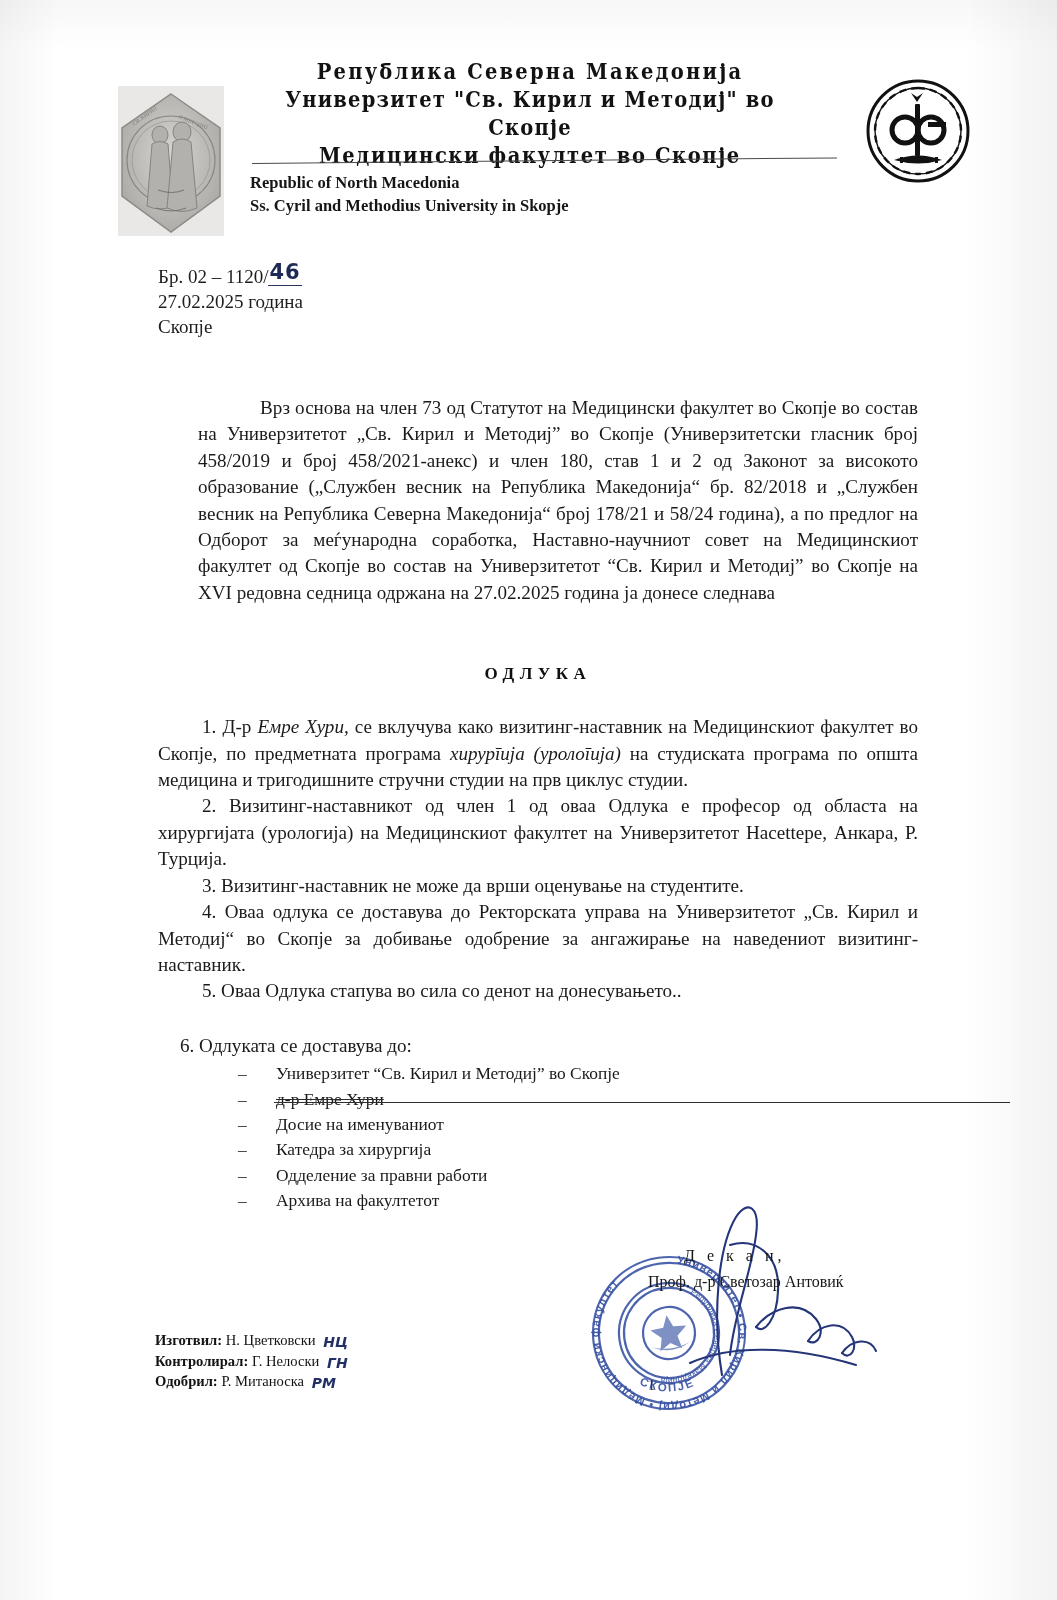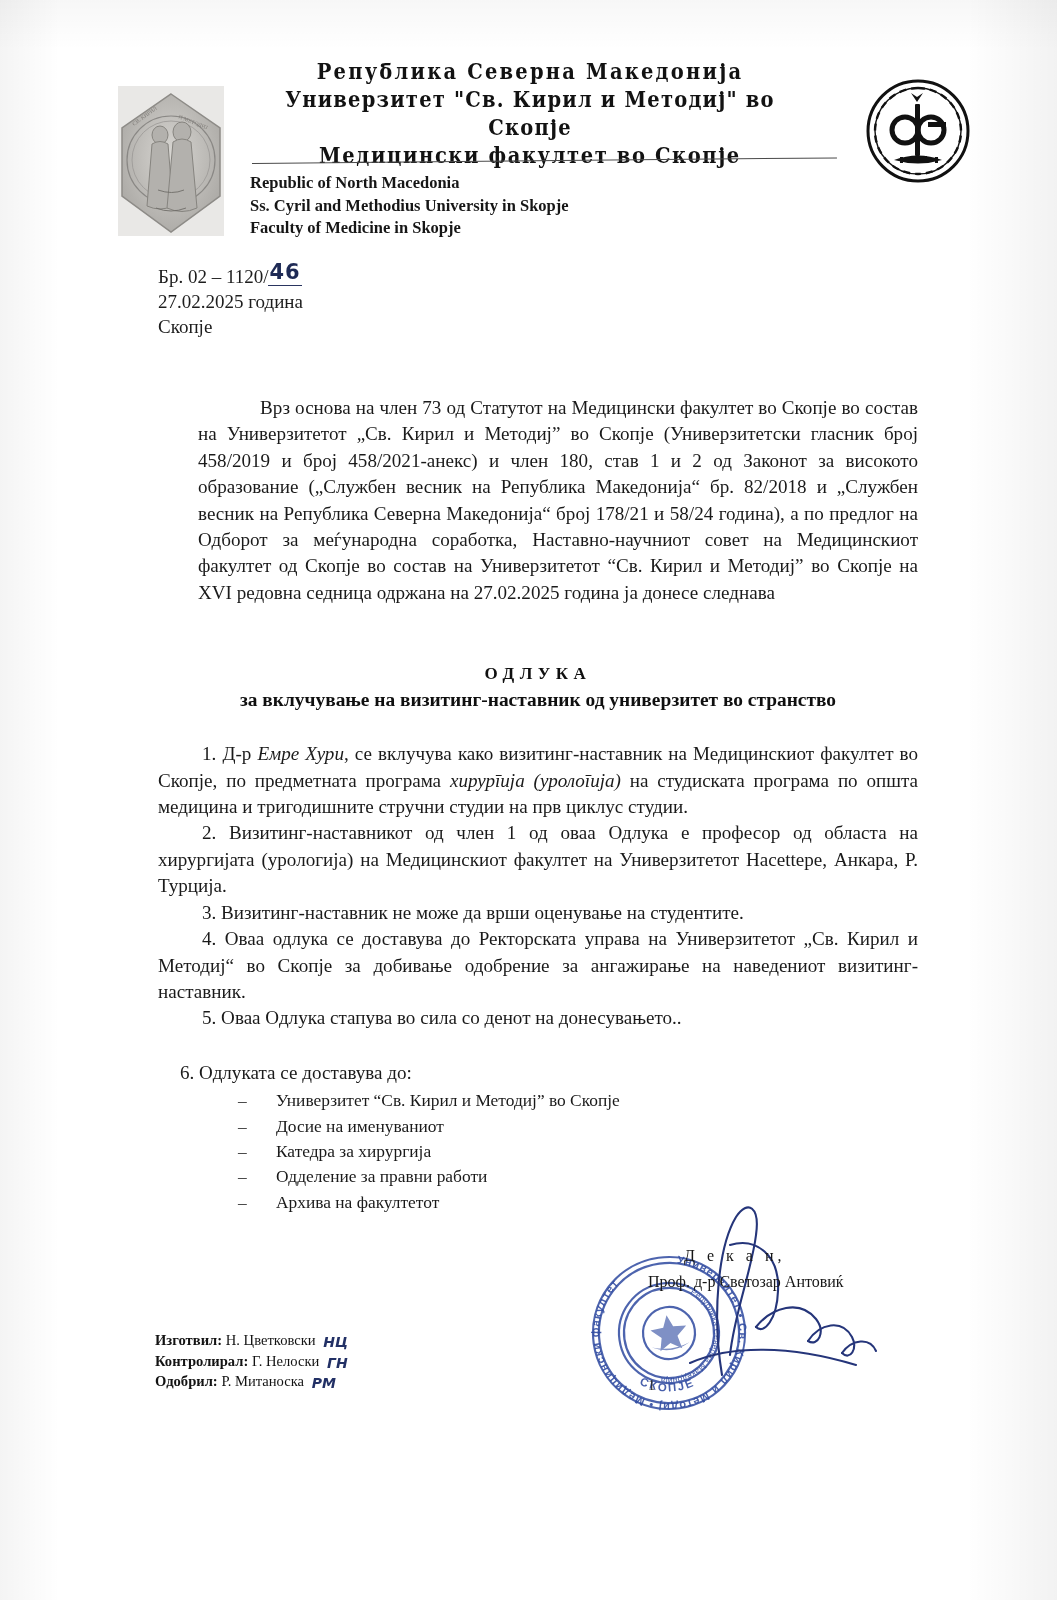--- a/index.html
+++ b/index.html
@@ -280,21 +280,20 @@
       <div class="l1">Република  Северна  Македонија</div>
       <div class="l2">Универзитет "Св. Кирил и Методиј" во Скопје</div>
       <div class="l3">Медицински факултет во Скопје</div>
     </div>
 
     <div class="head-rule"></div>
 
     <div class="head-en">
       <div>Republic of North Macedonia</div>
       <div>Ss. Cyril and Methodius University in Skopje</div>
-      <div>Faculty of Medicine in Skopje</div>
     </div>
 
     <div class="emblem-right">
       <svg viewBox="0 0 112 106" xmlns="http://www.w3.org/2000/svg">
         <circle cx="56" cy="53" r="50" fill="none" stroke="#111" stroke-width="3"></circle>
         <circle cx="56" cy="53" r="43" fill="none" stroke="#111" stroke-width="1.4"></circle>
 
         <g stroke="#111" stroke-width="2.4" fill="none">
           <path d="M56 10 A43 43 0 0 0 56 96" stroke-dasharray="7 5"></path>
           <path d="M56 10 A43 43 0 0 1 56 96" stroke-dasharray="7 5"></path>
@@ -324,37 +323,37 @@
     <div class="refline">27.02.2025 година</div>
     <div class="refline">Скопје</div>
   </div>
 
   <div class="body-area">
 
     <p class="just preamble">Врз основа на член 73 од Статутот на Медицински факултет во Скопје во состав на Универзитетот „Св. Кирил и Методиј” во Скопје (Универзитетски гласник број 458/2019 и број 458/2021-анекс) и член 180, став 1 и 2 од Законот за високото образование („Службен весник на Република Македонија“ бр. 82/2018 и „Службен весник на Република Северна Македонија“ број 178/21 и 58/24 година), а по предлог на Одборот за меѓународна соработка, Наставно-научниот совет на Медицинскиот факултет од Скопје во состав на Универзитетот “Св. Кирил и Методиј” во Скопје на XVI редовна седница одржана на 27.02.2025 година ја донесе следнава</p>
 
     <div class="title-wrap">
       <div class="title-main">ОДЛУКА</div>
-      <div class="title-sub">за вклучување на визитинг-наставник од универзитет во странство</div>
     </div>
 
     <p class="just art first"><span>1. Д-р </span><i>Емре Хури</i><span>, се вклучува како визитинг-наставник на Медицинскиот факултет во Скопје, по предметната програма </span><i>хирургија (урологија)</i><span> на студиската програма по општа медицина и тригодишните стручни студии на прв циклус студии.</span></p>
 
     <p class="just art">2. Визитинг-наставникот од член 1 од оваа Одлука е професор од областа на хирургијата (урологија) на Медицинскиот факултет на Универзитетот Hacettepe, Анкара, Р. Турција.</p>
 
     <p class="just art">3. Визитинг-наставник не може да врши оценување на студентите.</p>
 
     <p class="just art">4. Оваа одлука се доставува до Ректорската управа на Универзитетот „Св. Кирил и Методиј“ во Скопје за добивање одобрение за ангажирање на наведениот визитинг-наставник.</p>
 
     <p class="just art">5. Оваа Одлука стапува во сила со денот на донесувањето..</p>
 
     <div class="list6-head">6. Одлуката се доставува до:</div>
 
     <ul class="deliver">
       <li>Универзитет “Св. Кирил и Методиј” во Скопје</li>
+      <li class="struck">д-р Емре Хури</li>
       <li>Досие на именуваниот</li>
       <li>Катедра за хирургија</li>
       <li>Одделение за правни работи</li>
       <li>Архива на факултетот</li>
     </ul>
   </div>
 
   <div class="stamp">
     <svg viewBox="0 0 182 168" xmlns="http://www.w3.org/2000/svg">
       <g transform="rotate(-8 91 88)" fill="none" stroke="#2f4aa0" stroke-width="2.2" opacity="0.85">

